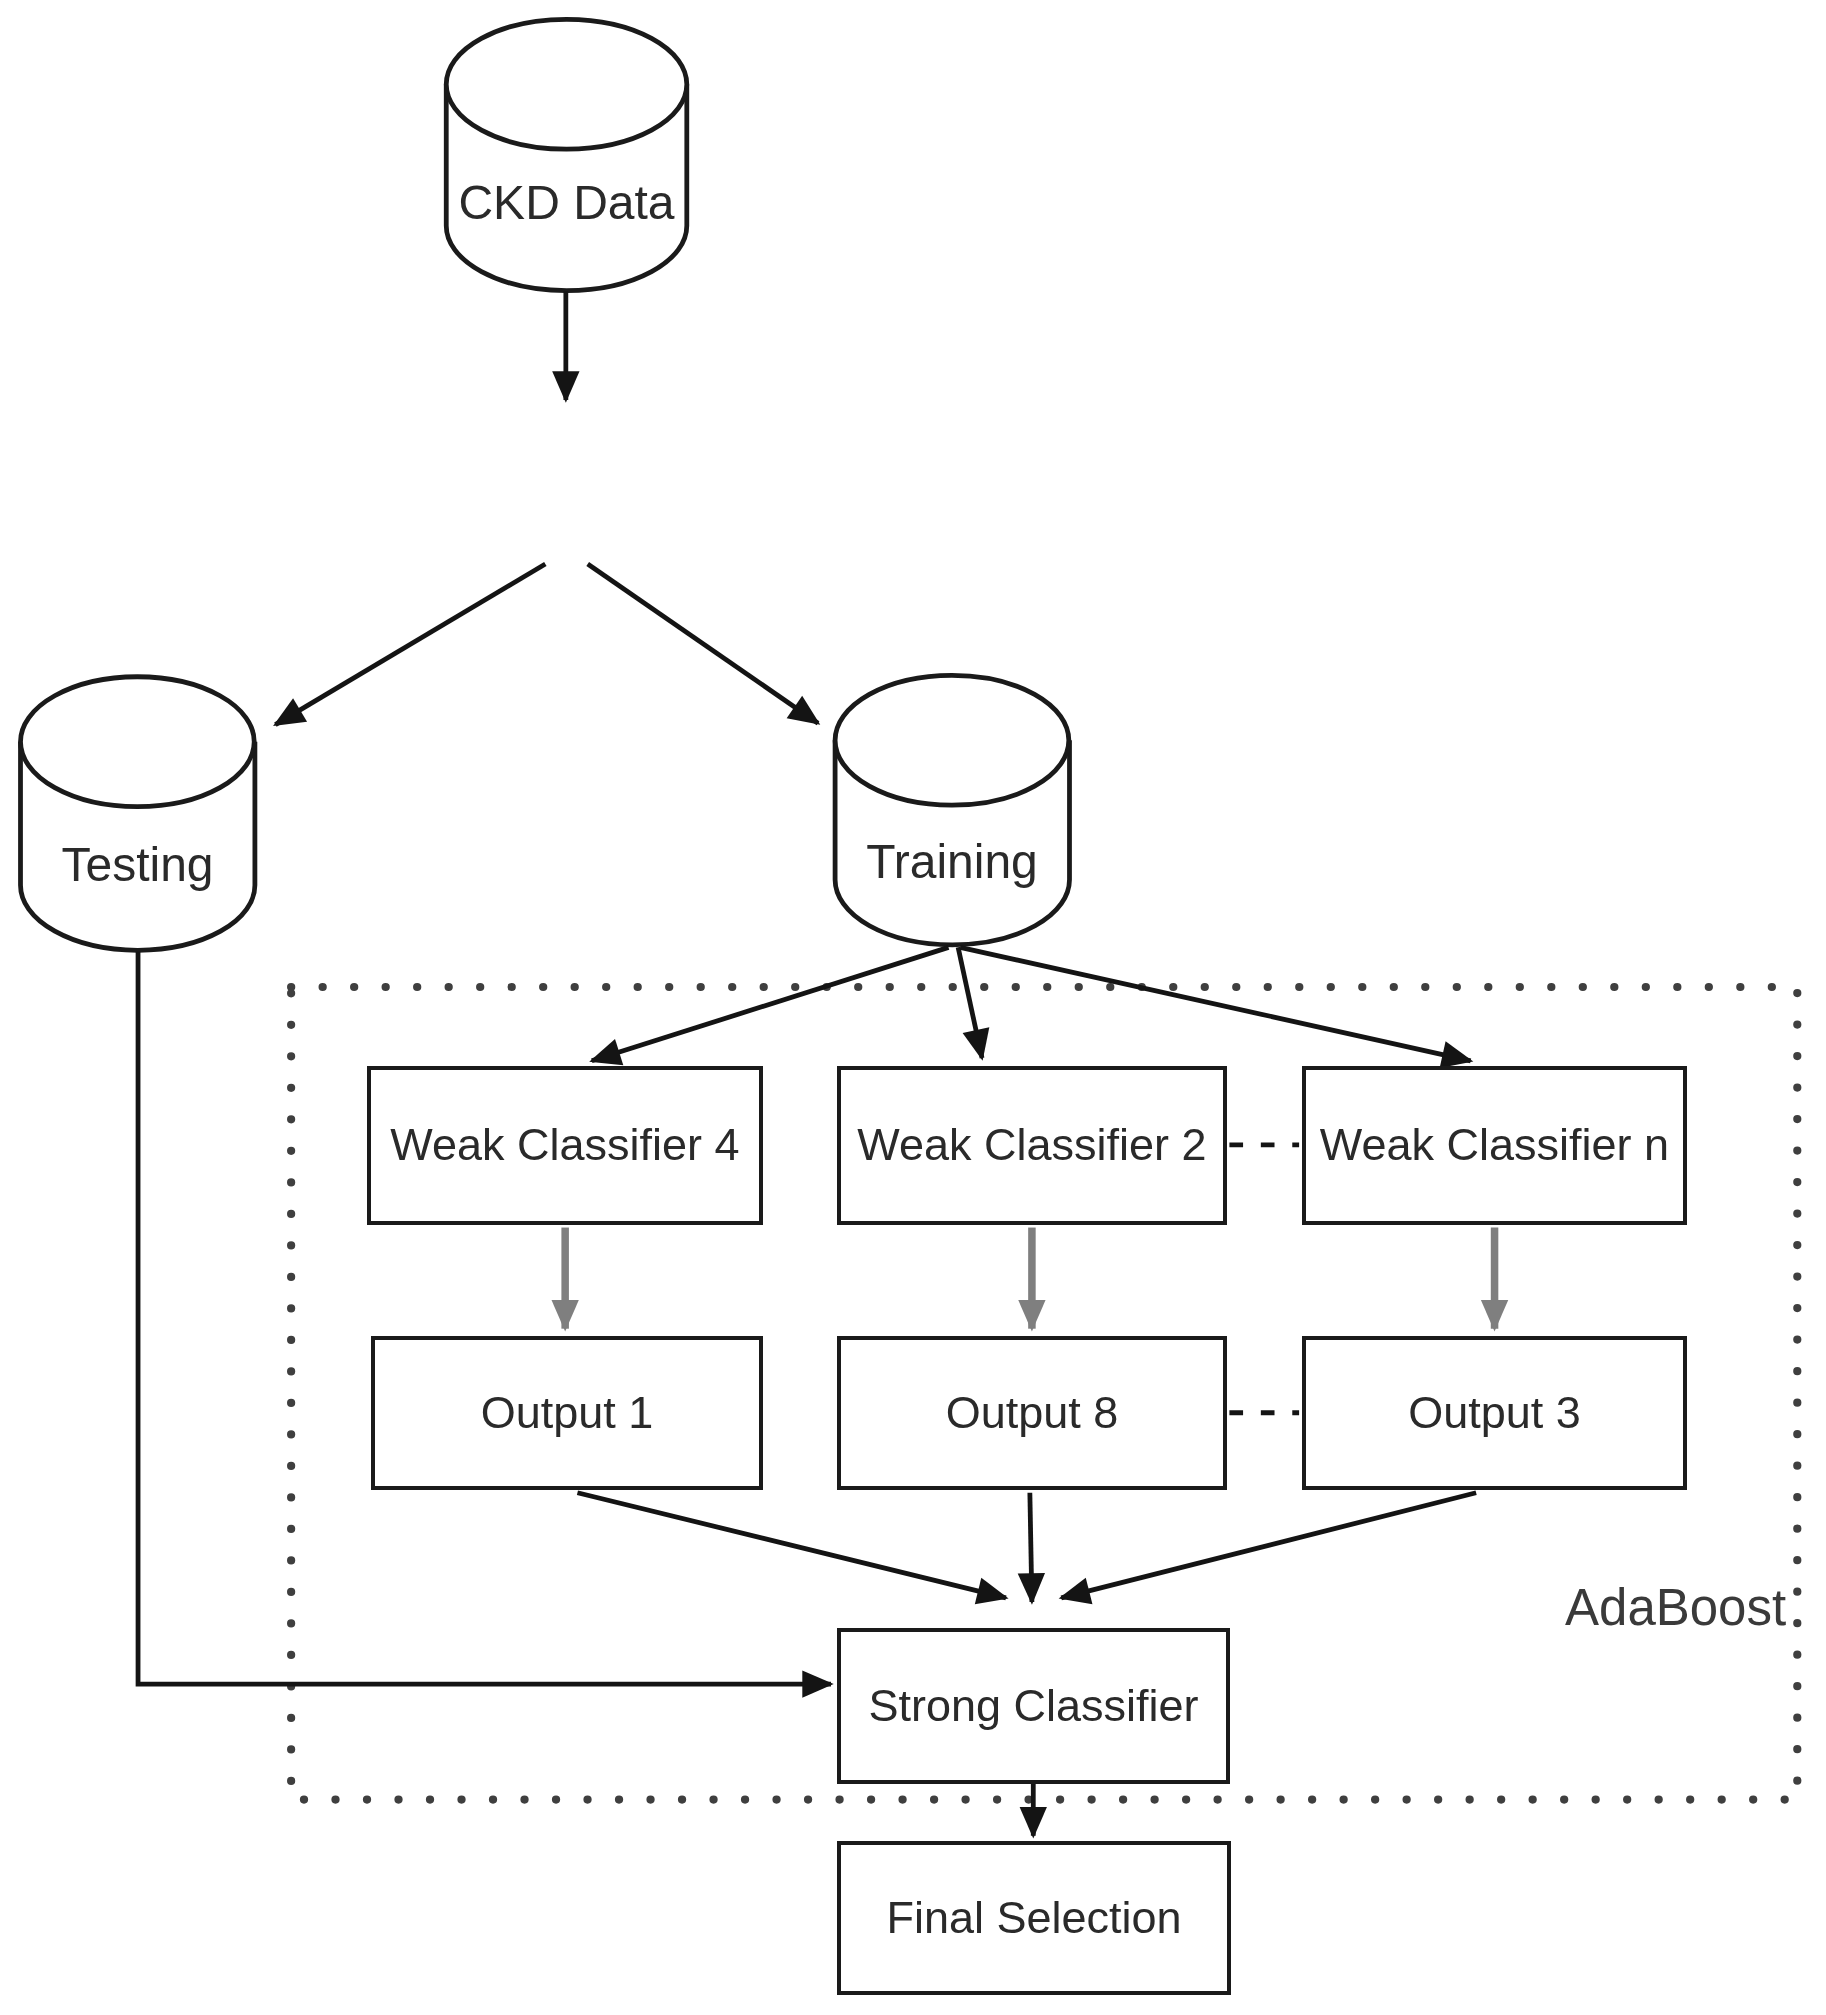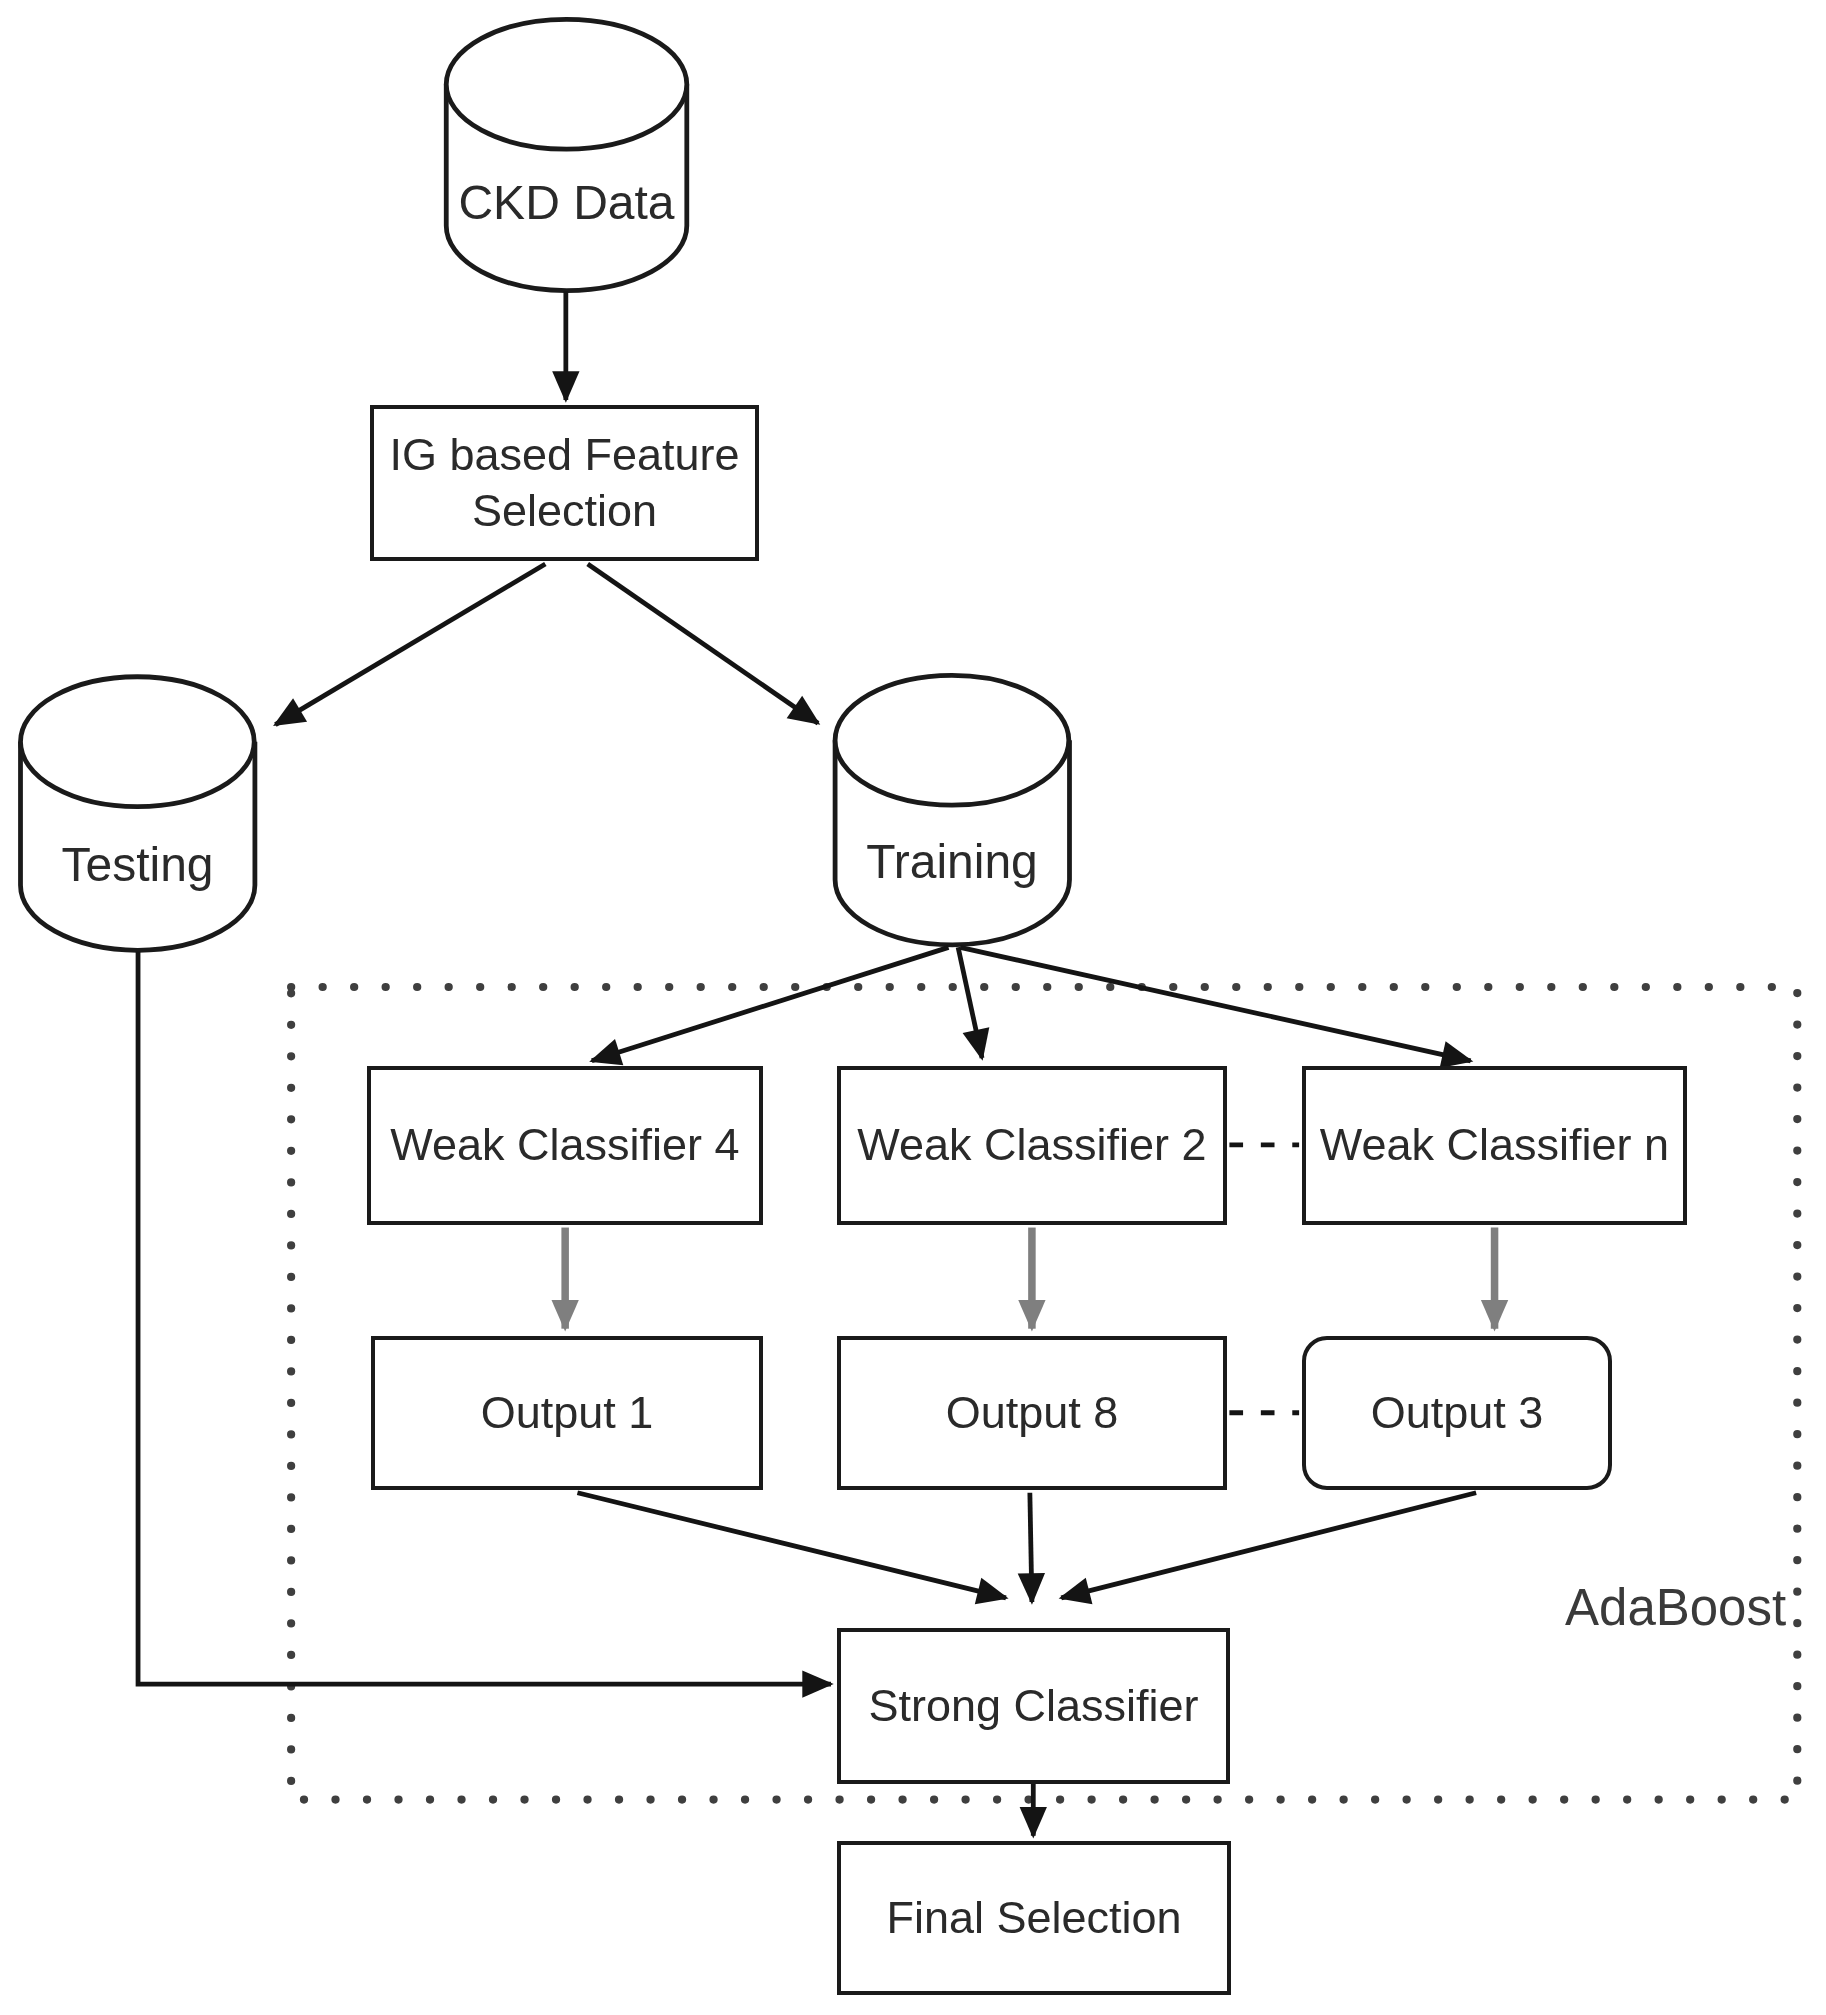--- a/index.html
+++ b/index.html
@@ -87,34 +87,28 @@
       <line x1="827" y1="1796" x2="827" y2="1944" marker-end="url(#mg)"></line>
       <line x1="1510" y1="1796" x2="1510" y2="1944" marker-end="url(#mg)"></line>
       <line x1="2187" y1="1796" x2="2187" y2="1944" marker-end="url(#mg)"></line>
     </g>
   </svg>
 
   <div class="cyl-label" style="left:446px;top:171px;width:241px;height:62px;">CKD Data</div>
   <div class="cyl-label" style="left:20.5px;top:833px;width:234px;height:62px;">Testing</div>
   <div class="cyl-label" style="left:835px;top:830px;width:234px;height:62px;">Training</div>
 
-  <div class="node two-line" style="left:370px;top:405px;width:389px;height:156px;">
-    <div>
-      <span>IG based Feature</span>
-      <span>Selection</span>
-    </div>
-  </div>
 
   <div class="node" style="left:367px;top:1066px;width:396px;height:159px;">Weak Classifier 4</div>
   <div class="node" style="left:837px;top:1066px;width:390px;height:159px;">Weak Classifier 2</div>
   <div class="node" style="left:1302px;top:1066px;width:385px;height:159px;">Weak Classifier n</div>
 
   <div class="node" style="left:371px;top:1336px;width:392px;height:154px;">Output 1</div>
   <div class="node" style="left:837px;top:1336px;width:390px;height:154px;">Output 8</div>
-  <div class="node" style="left:1302px;top:1336px;width:310px;height:154px;border-radius:25px;">Output 3</div>
+  <div class="node" style="left:1302px;top:1336px;width:385px;height:154px;">Output 3</div>
 
   <div class="node" style="left:837px;top:1608px;width:393px;height:156px;margin-top:20px;">Strong Classifier</div>
 
   <div class="node" style="left:837px;top:1841px;width:394px;height:154px;">Final Selection</div>
 
   <div class="floating-label" style="left:1565px;top:1578px;">AdaBoost</div>
 
 </div>
 
 

